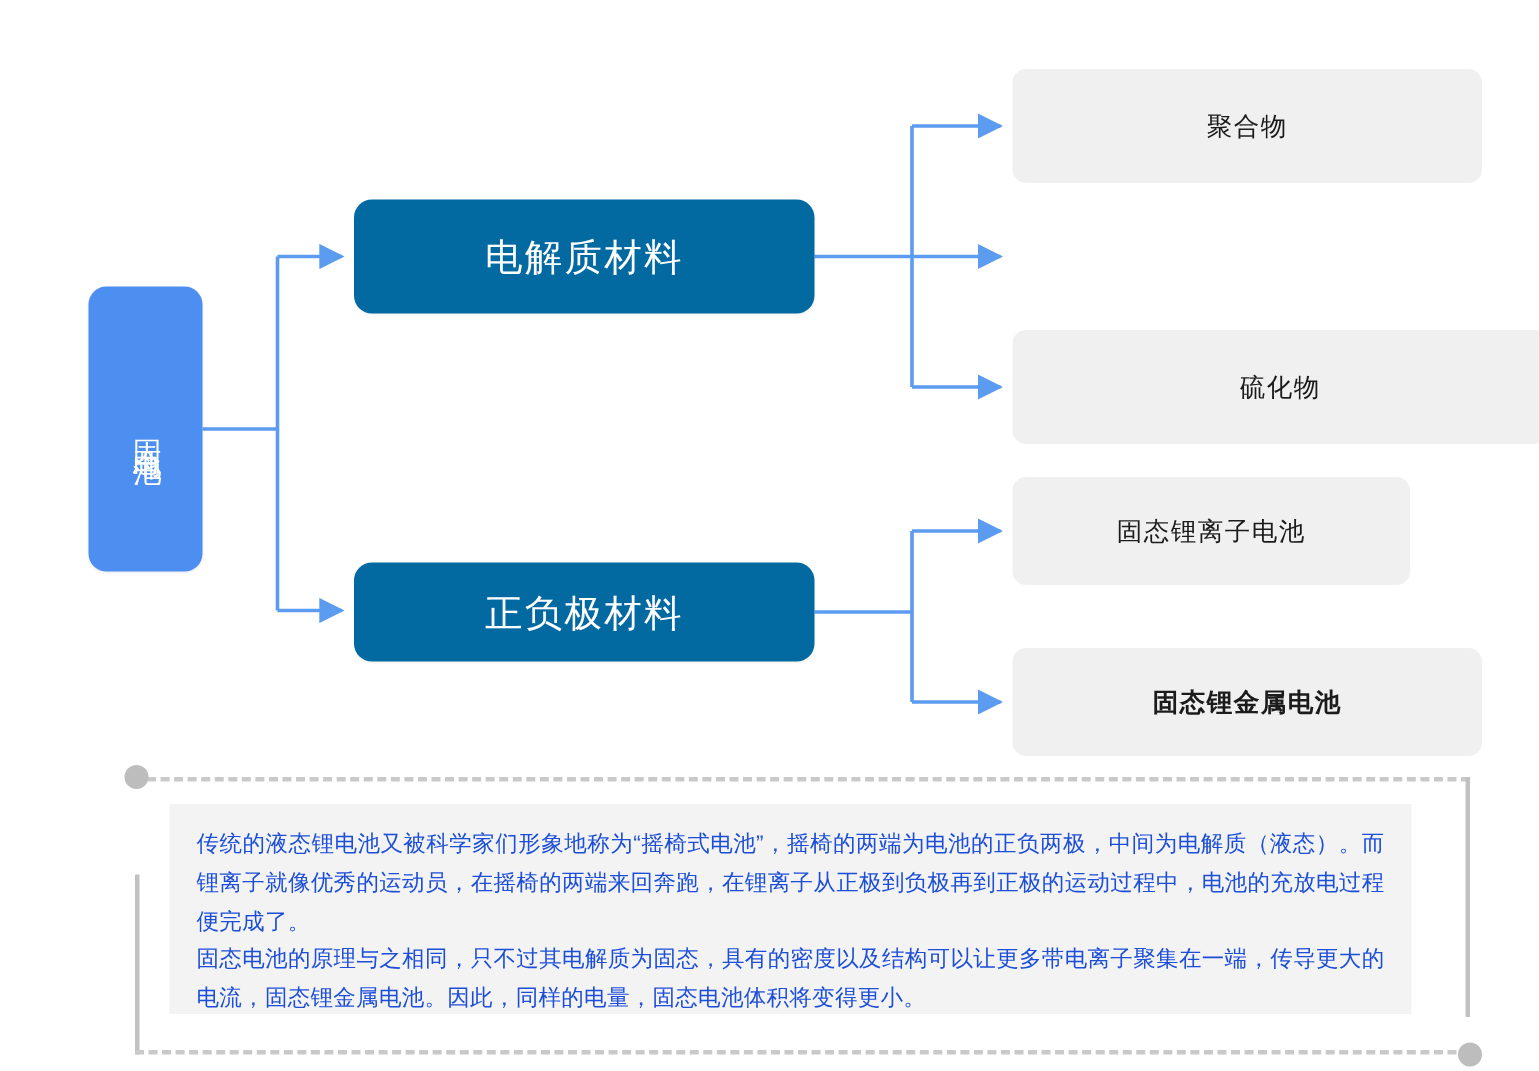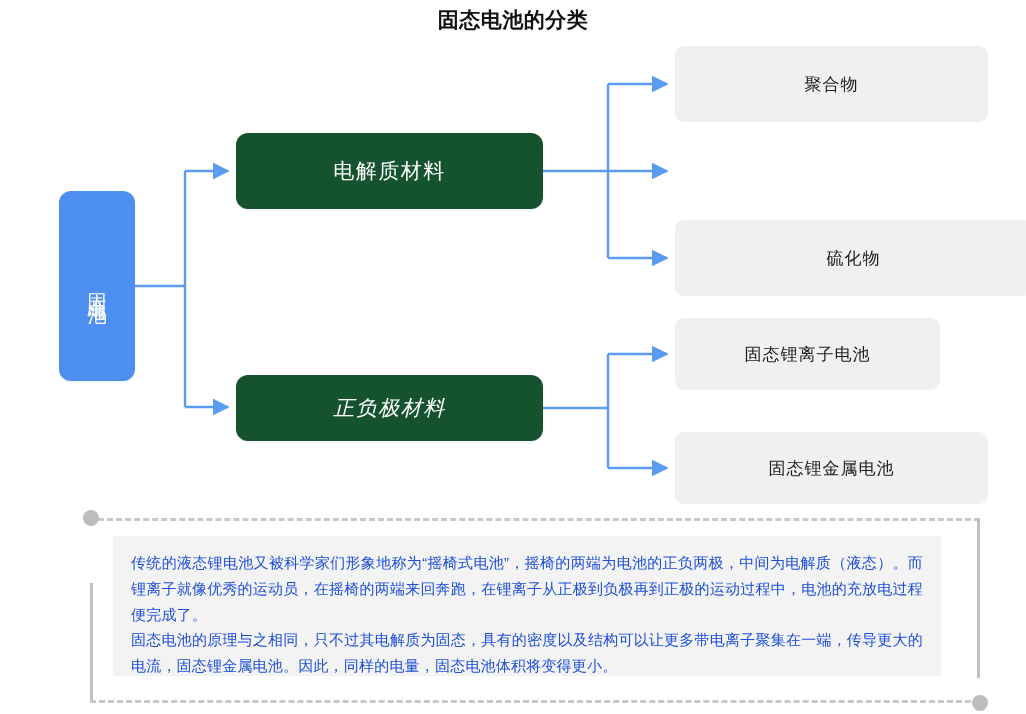--- a/index.html
+++ b/index.html
@@ -29,36 +29,36 @@
   .node-root{
     left:59px;top:191px;width:76px;height:190px;
     background:#4c8ff0;border-radius:12px;
     color:#ffffff;font-size:19px;line-height:1.38;
     writing-mode:vertical-rl;text-orientation:upright;
     letter-spacing:4px;
     box-shadow:0 1px 2px rgba(0,0,0,.07);
   }
 
   .node-branch{
-    background:#14532d;border-radius:12px;
-    color:#ffffff;font-size:21px;letter-spacing:1.5px;
+    background:#0369a1;border-radius:12px;
+    color:#ffffff;font-size:25px;letter-spacing:1.5px;
     box-shadow:0 1px 2px rgba(0,0,0,.05);
   }
   .branch-0{left:236px;top:133px;width:307px;height:76px;}
-  .branch-1{left:236px;top:375px;width:307px;height:66px;font-style:italic;}
+  .branch-1{left:236px;top:375px;width:307px;height:66px;}
 
   .node-leaf{
     background:#f0f0f0;border-radius:9px;
     color:#1b1b1b;font-size:17px;letter-spacing:1px;
   }
   .leaf-0{left:675px;top:46px;width:313px;height:76px;}
   .leaf-1{left:675px;top:133px;width:313px;height:76px;}
   .leaf-2{left:675px;top:220px;width:357px;height:76px;}
   .leaf-3{left:675px;top:318px;width:265px;height:72px;}
-  .leaf-4{left:675px;top:432px;width:313px;height:72px;}
+  .leaf-4{left:675px;top:432px;width:313px;height:72px;font-weight:bold;}
 
   
   .frame{position:absolute;left:90px;top:518px;width:890px;height:185px;}
 
   .frame-dash-top{
     position:absolute;left:8px;top:0;width:882px;height:0;
     border-top:3px dashed #c9c9c9;
   }
   .frame-border-right{
     position:absolute;right:0;top:0;width:0;height:160px;
@@ -88,21 +88,20 @@
     margin:0;
     font-size:15px;line-height:1.72;color:#1d4ed8;
     letter-spacing:.2px;text-align:justify;
   }
 </style>
 </head>
 <body>
 
 <div id="canvas">
 
-  <div class="title">固态电池的分类</div>
 
   <svg id="wires" viewBox="0 0 1026 714" width="1026" height="714" xmlns="http://www.w3.org/2000/svg">
     <defs>
       <marker id="arw" viewBox="0 0 10 10" refX="9" refY="5" markerWidth="7" markerHeight="7" orient="auto-start-reverse">
         <path d="M 0 0 L 10 5 L 0 10 z" fill="#5b9bf0"></path>
       </marker>
     </defs>
 
     <g fill="none" stroke="#5b9bf0" stroke-width="2.4">
       <path d="M 135 286 L 185 286"></path>

